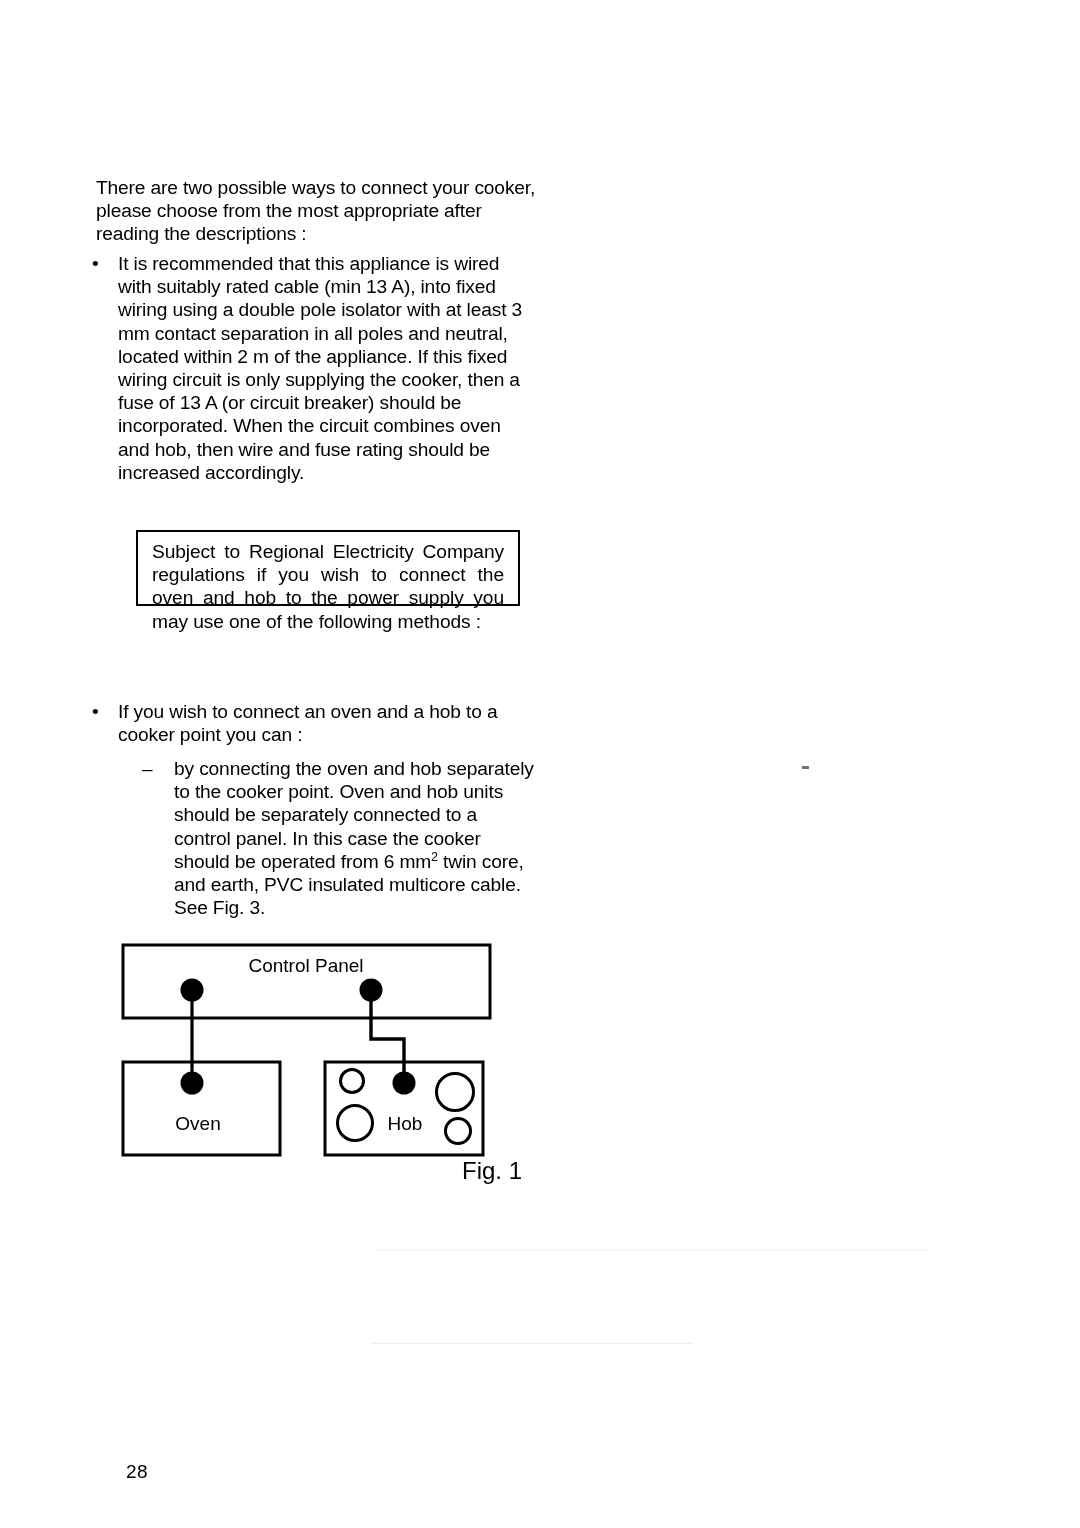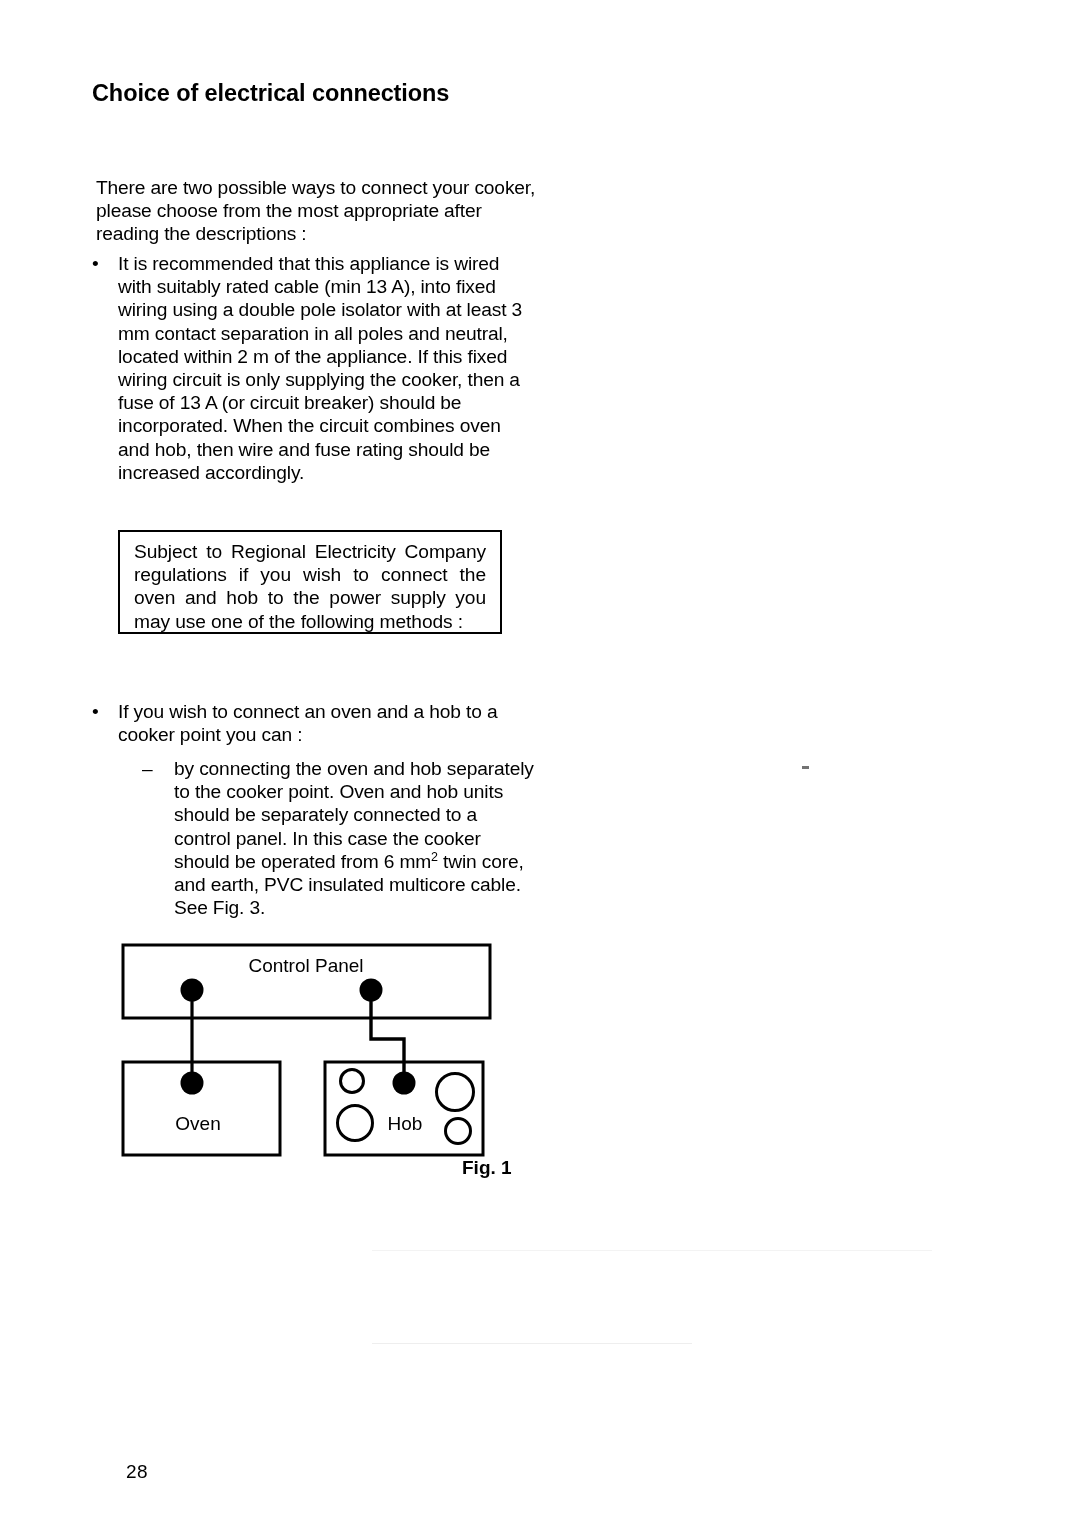--- a/index.html
+++ b/index.html
@@ -98,24 +98,24 @@
 
   sup.sq {
     font-size: 12.5px;
     vertical-align: super;
     line-height: 0;
   }
 
   
   #notebox {
     position: absolute;
-    left: 118px;
+    left: 136px;
     top: 530px;
     width: 384px;
-    height: 104px;
+    height: 76px;
     border: 2.6px solid #000;
     box-sizing: border-box;
     background: #fff;
   }
   #notebox .note-text {
     position: absolute;
     left: 14px;
     top: 8px;
     width: 352px;
     font-size: 19.2px;
@@ -134,22 +134,22 @@
     height: 260px;
     text-align: right;
   }
   #figure svg {
     display: block;
   }
   .figcaption {
     position: absolute;
     left: 352px;
     top: 227px;
-    font-size: 19px;
-    font-weight: bold;
+    font-size: 24px;
+    font-weight: normal;
     letter-spacing: 0px;
   }
 
   
   #pagenum {
     position: absolute;
     left: 94px;
     top: 1461px;
     font-size: 19px;
     letter-spacing: 0.4px;
@@ -163,21 +163,20 @@
   }
   #artifact-a { left: 802px; top: 766px; width: 7px; height: 2.5px; opacity: .85; }
   #artifact-b { left: 372px; top: 1343px; width: 320px; height: 1px; opacity: .10; }
   #artifact-c { left: 372px; top: 1250px; width: 560px; height: 1px; opacity: .07; }
 </style>
 </head>
 <body>
 
 <div id="page">
 
-  <div class="heading">Choice of electrical connections</div>
 
   <div class="tblock" id="intro">
     <p>There are two possible ways to connect your cooker, please choose from the most appropriate after reading the descriptions :</p>
   </div>
 
   <div class="bullet-row" id="bullet1">
     <span class="bullet-mark">•</span>
     <div class="bullet-body">It is recommended that this appliance is wired with suitably rated cable (min 13 A), into fixed wiring using a double pole isolator with at least 3 mm contact separation in all poles and neutral, located within 2 m of the appliance. If this fixed wiring circuit is only supplying the cooker, then a fuse of 13 A (or circuit breaker) should be incorporated. When the circuit combines oven and hob, then wire and fuse rating should be increased accordingly.</div>
   </div>
 

